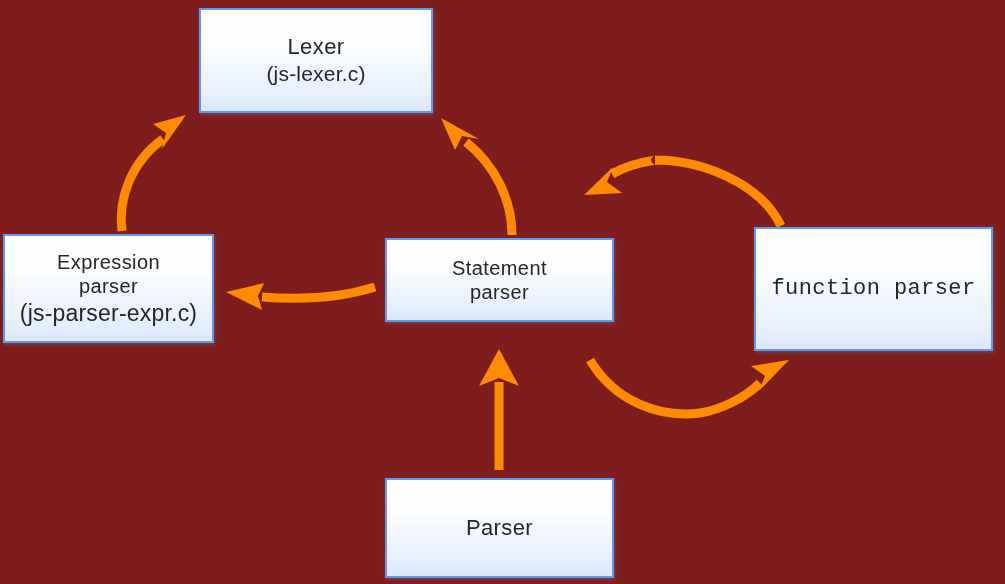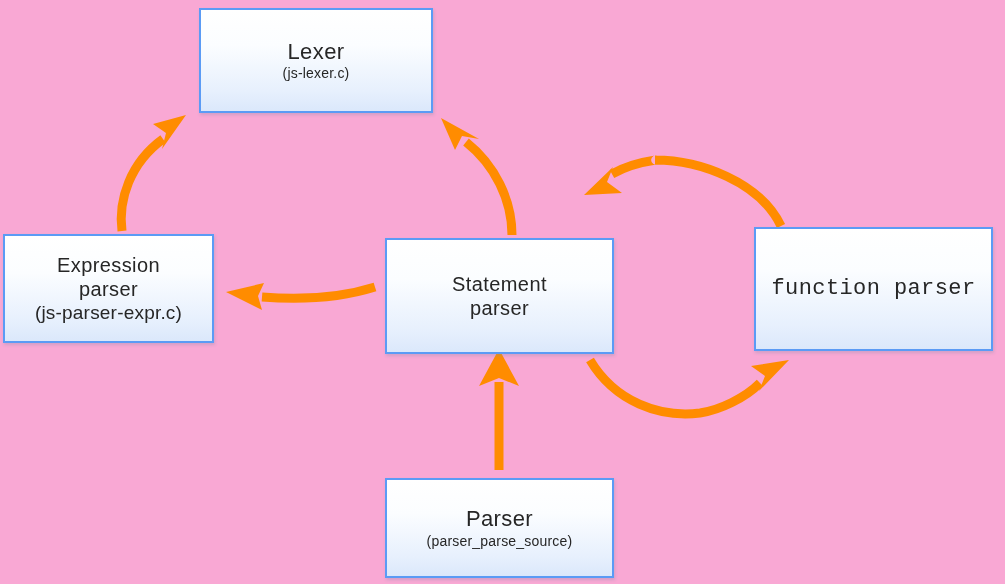--- a/index.html
+++ b/index.html
@@ -7,21 +7,21 @@
     padding: 0;
     background: #ffffff;
   }
   body {
     font-family: "Liberation Sans", sans-serif;
   }
   #canvas {
     position: relative;
     width: 1005px;
     height: 584px;
-    background: #f9a8d4;
+    background: #7f1d1d;
     overflow: hidden;
   }
   .node {
     position: absolute;
     box-sizing: border-box;
     border: 2px solid #5b9bf5;
     background: linear-gradient(to bottom, #ffffff 0%, #fbfdff 35%, #e7f0fd 80%, #dbe8fb 100%);
     box-shadow: 1px 2px 3px rgba(120,140,170,0.30);
     display: flex;
     flex-direction: column;
@@ -31,35 +31,35 @@
     color: #262626;
     line-height: 1.22;
     z-index: 3;
   }
   .node .title {
     font-size: 22px;
     letter-spacing: 0.4px;
     white-space: nowrap;
   }
   .node .sub {
-    font-size: 14px;
+    font-size: 21px;
     letter-spacing: 0.2px;
     white-space: nowrap;
   }
   .node.two-line .title {
     font-size: 20px;
   }
   .node.two-line .sub {
-    font-size: 19px;
+    font-size: 23px;
   }
 
   
   #node-lexer     { left: 199px; top: 8px;   width: 234px; height: 105px; }
   #node-expr      { left: 3px;   top: 234px; width: 211px; height: 109px; }
-  #node-statm     { left: 385px; top: 238px; width: 229px; height: 116px; }
+  #node-statm     { left: 385px; top: 238px; width: 229px; height: 84px; }
   #node-function  { left: 754px; top: 227px; width: 239px; height: 124px; font-family: Liberation Mono, monospace; }
   #node-parser    { left: 385px; top: 478px; width: 229px; height: 100px; }
 
   #arrow-layer {
     position: absolute;
     left: 0; top: 0;
     width: 1005px;
     height: 584px;
     z-index: 2;
   }
@@ -126,16 +126,15 @@
     <div class="title">Statement</div>
     <div class="title">parser</div>
   </div>
 
   <div class="node" id="node-function">
     <div class="title">function parser</div>
   </div>
 
   <div class="node" id="node-parser">
     <div class="title">Parser</div>
-    <div class="sub">(parser_parse_source)</div>
   </div>
 
 </div>
 
 </body></html>

